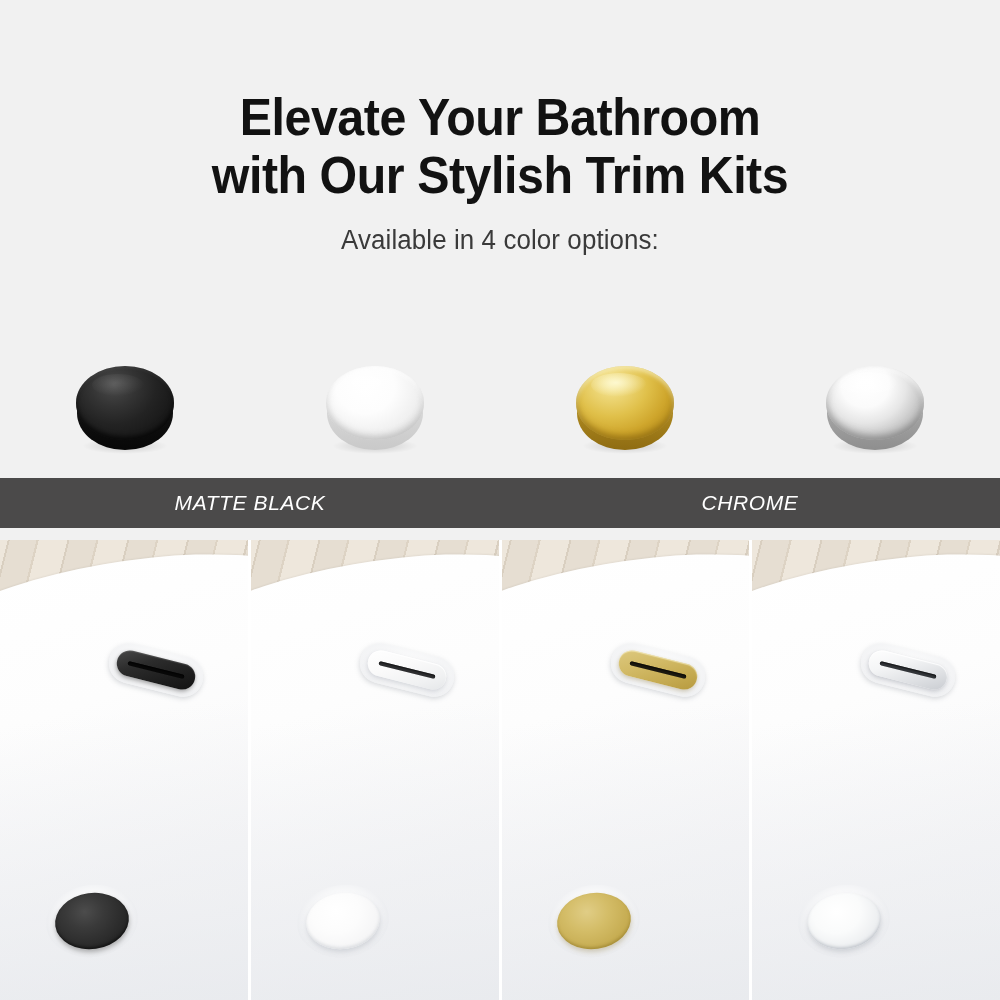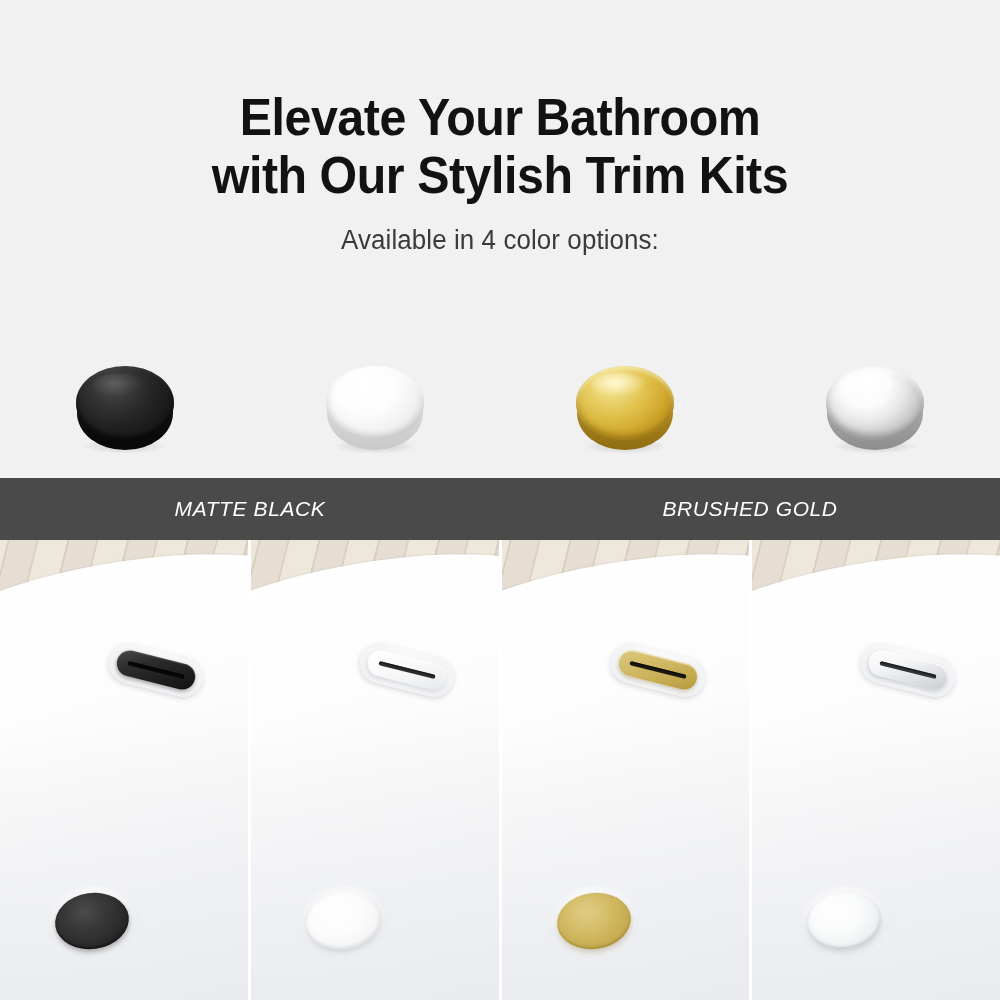--- a/index.html
+++ b/index.html
@@ -117,21 +117,21 @@
       radial-gradient(ellipse 72% 88% at 40% 26%, #ffffff 0%, #fbfbfb 34%, #e6e6e6 58%, #c4c4c4 82%, #a6a6a6 100%);
     box-shadow:inset 0 -4px 7px rgba(110,110,110,.6), inset 0 3px 4px rgba(255,255,255,.95);
   }
   .p-chrome .gloss {
     left:13px; top:6px; width:60px; height:26px;
     background:radial-gradient(ellipse at 45% 40%, rgba(255,255,255,.98), rgba(255,255,255,0) 68%);
   }
 
   
   #label-bar {
-    position:absolute; left:0; top:478px; width:1000px; height:62px;
+    position:absolute; left:0; top:478px; width:1000px; height:50px;
     background:#4b4a4a;
     display:flex;
     z-index:5;
   }
   .label-cell {
     flex:1 1 25%;
     display:flex; align-items:center; justify-content:center;
     color:#ffffff;
     font-style:italic;
     font-size:21px;
@@ -314,21 +314,21 @@
         <div class="top"></div>
         <div class="gloss"></div>
       </div>
     </div>
 
   </div>
 </div>
 
 <div id="label-bar">
   <div class="label-cell">MATTE BLACK</div>
-  <div class="label-cell">BRUSHED GOLD</div>
+  <div class="label-cell">CHROME</div>
 </div>
 
 <div id="photo-row">
 
   <div class="photo">
     <div class="floor"></div>
     <div class="tub">
       <div class="tub-shade"></div>
     </div>
     <div class="ov-recess" style="left:108px; top:110px;"></div>

